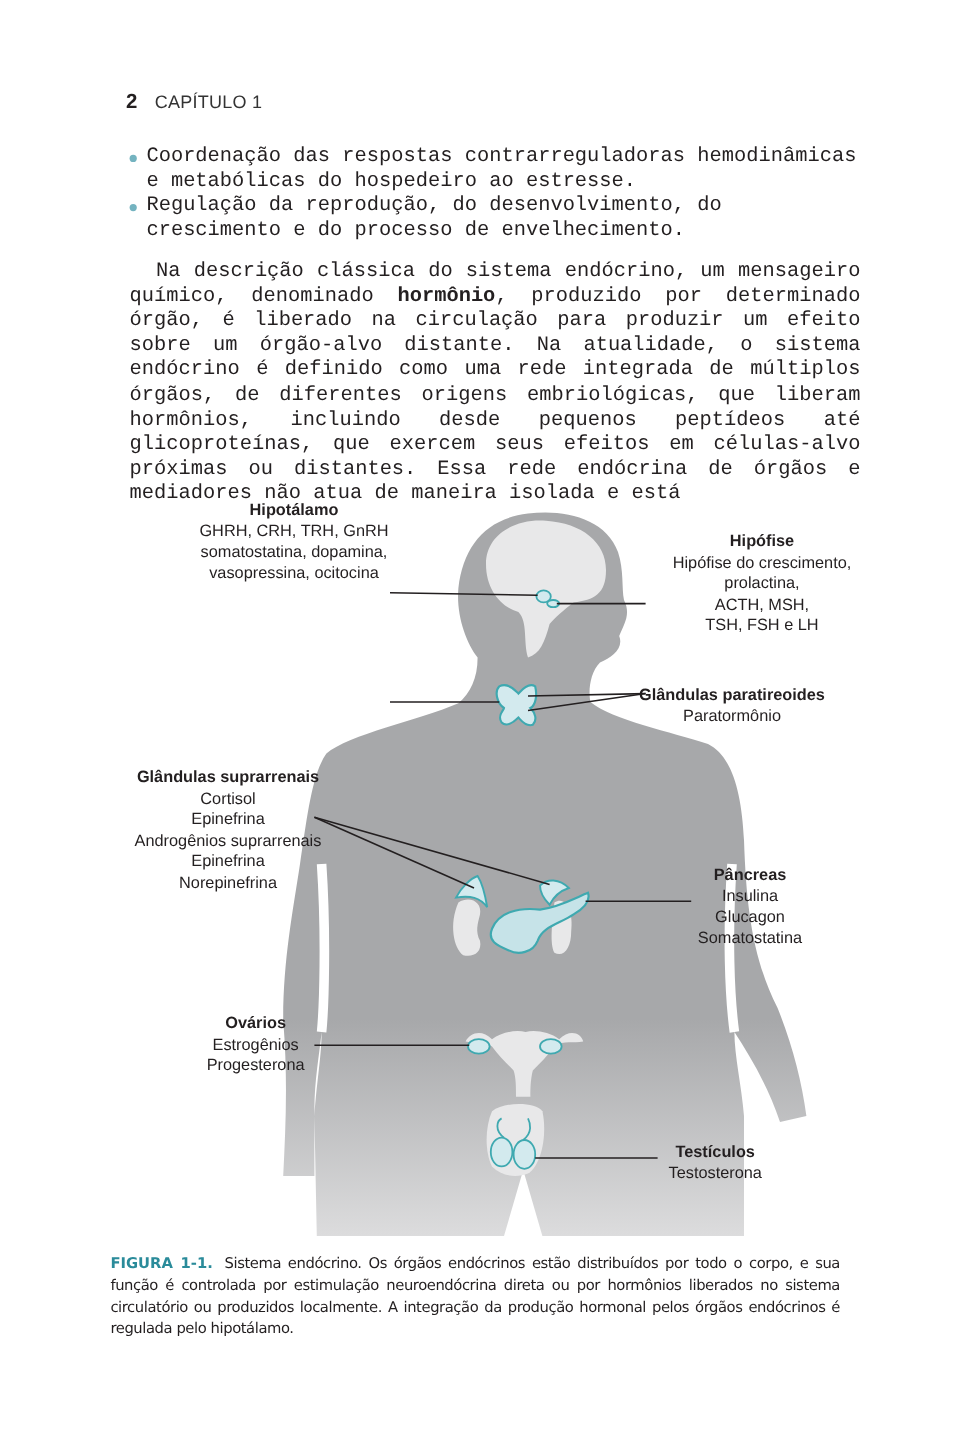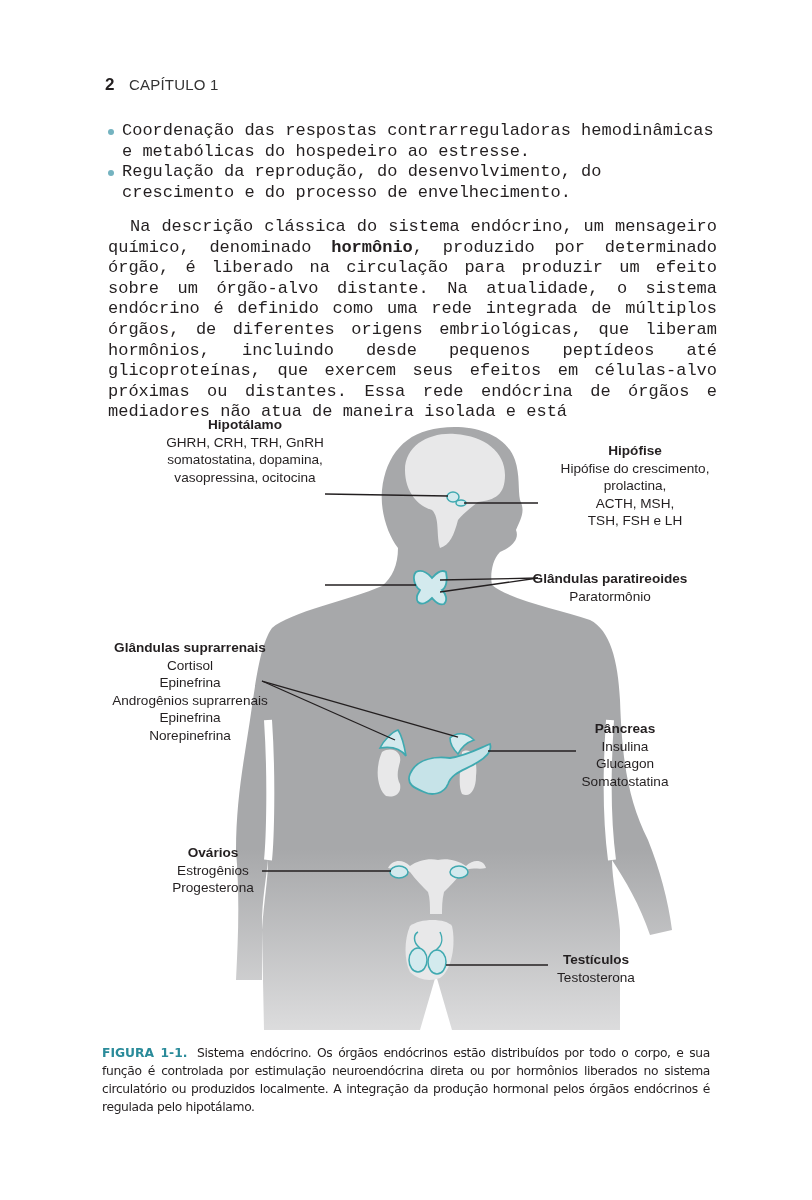--- a/index.html
+++ b/index.html
@@ -10,21 +10,21 @@
   .serif { font-family: Liberation Mono, monospace; font-size: 17px; line-height: 20.6px; }
   .bullets { position: absolute; left: 108px; top: 121px; width: 612px; margin: 0; padding: 0; list-style: none; }
   .bullets li { position: relative; padding-left: 14px; text-align: left; }
   .bullets li .dot { position: absolute; left: 0; top: 8px; width: 6px; height: 6px; border-radius: 50%; background: #74b3c0; }
   .para { position: absolute; left: 108px; top: 217px; width: 609px; text-align: justify; text-indent: 22px; margin: 0; }
   .para b { font-weight: bold; margin-top: 20px; }
   .figure { position: absolute; left: 0; top: 400px; width: 812px; height: 640px; }
   .lbl { position: absolute; font-family: "Liberation Sans", sans-serif; font-size: 13.6px; line-height: 17.6px; text-align: center; color: #231f20; }
   .lbl .t { font-weight: bold; display: block; }
   .lbl span.l { display: block; }
-  .caption { position: absolute; left: 102px; top: 1044px; width: 608px; font-family: "DejaVu Sans", sans-serif; font-size: 12.3px; line-height: 18px; text-align: justify; color: #231f20; letter-spacing: -0.35px; }
+  .caption { position: absolute; left: 92px; top: 1044px; width: 608px; font-family: "DejaVu Sans", sans-serif; font-size: 12.3px; line-height: 18px; text-align: justify; color: #231f20; letter-spacing: -0.35px; }
   .caption .fig { color: #2a8b9a; font-weight: bold; letter-spacing: 0; margin-right: 4px; }
   sub { font-size: 9px; vertical-align: -3px; line-height: 0; }
 </style>
 </head>
 <body>
 
 <div class="header">
   <span class="pnum">2</span>
   <span class="chap">CAPÍTULO 1</span>
 </div>

